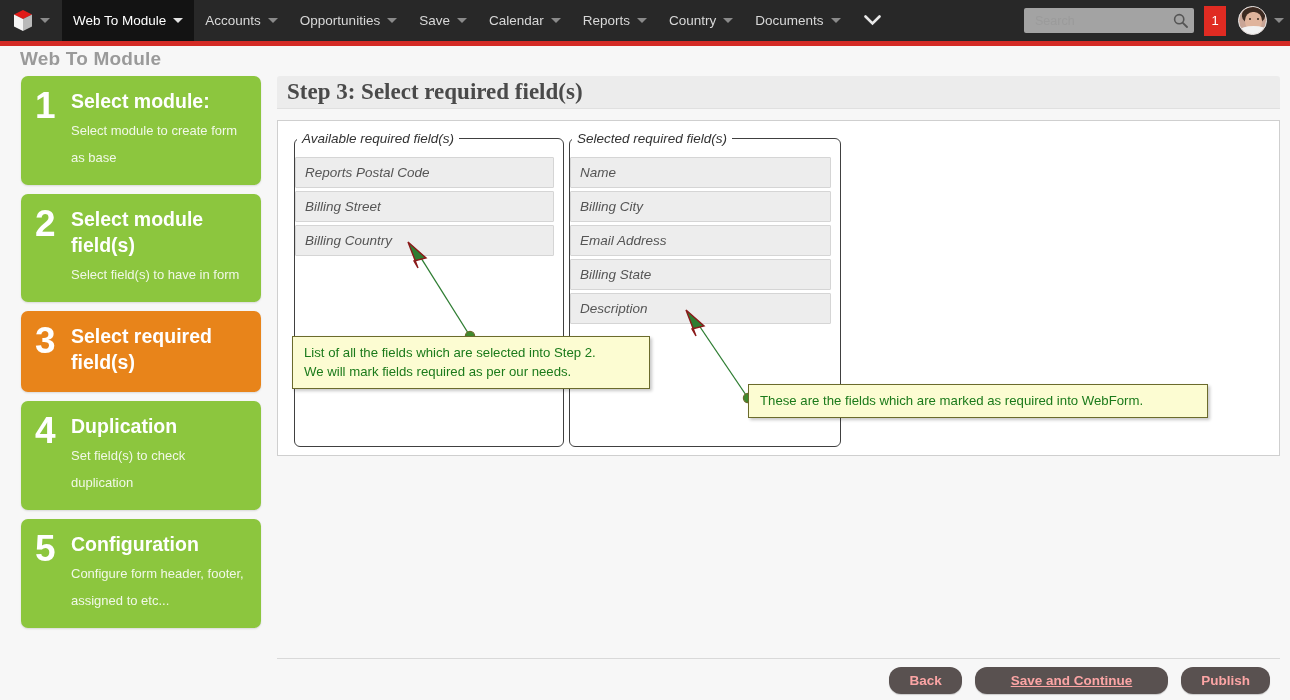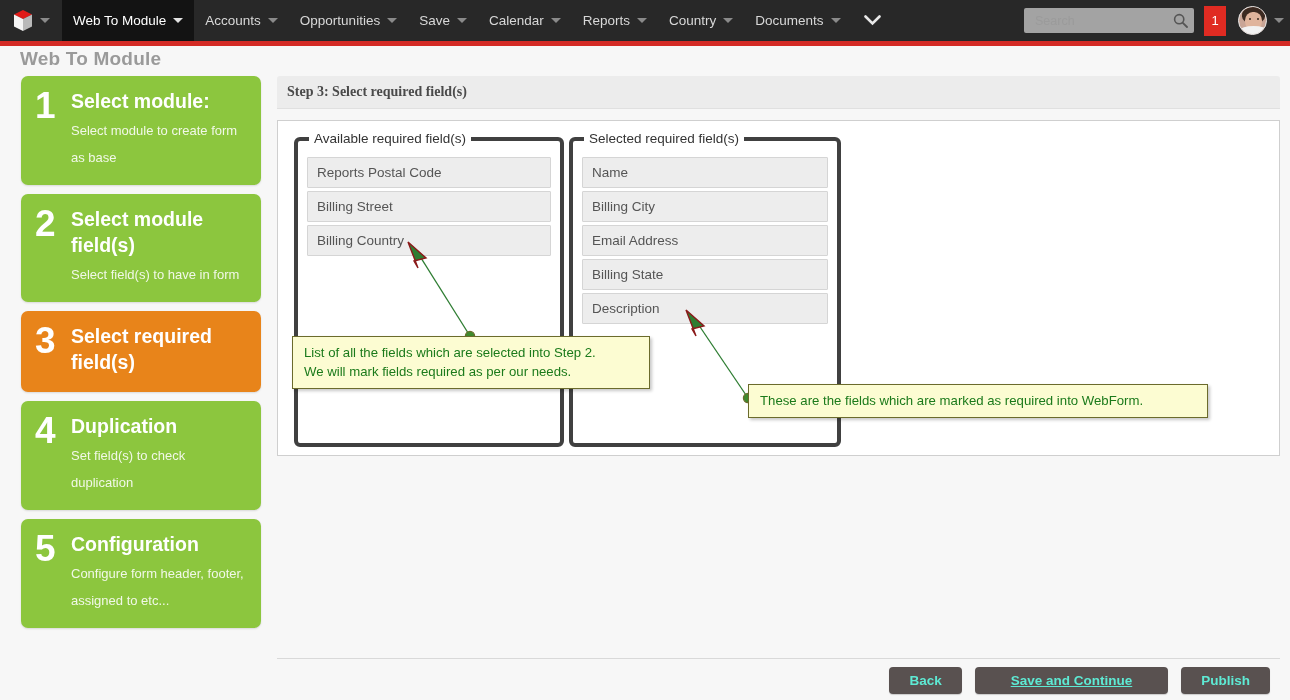--- a/index.html
+++ b/index.html
@@ -114,33 +114,34 @@
     font-size: 13px; line-height: 27px; color: rgba(255,255,255,.88);
   }
 
   
   .main { position: absolute; top: 76px; left: 277px; width: 1003px; }
   .step-header {
     height: 33px; background: #ececec;
     border-radius: 3px 3px 0 0;
     display: flex; align-items: center; padding-left: 10px;
     font-family: "Liberation Serif", serif;
-    font-weight: bold; font-size: 14px; color: #4a4a4a;
+    font-weight: bold; font-size: 23px; color: #4a4a4a;
     border-bottom: 1px solid #e0e0e0;
   }
   .panel {
     margin-top: 11px;
     background: #fff; border: 1px solid #cfcfcf;
     height: 336px; position: relative;
   }
   .fieldsets { display: flex; padding: 10px 0 0 16px; gap: 5px; }
   fieldset.fs {
-    border: 4px solid #404040; border-radius: 6px;
-    margin: 0; padding: 11px 9px 0 9px;
+    border: 1px solid #404040; border-radius: 6px;
+    margin: 0; padding: 11px 9px 0 0;
     height: 316px;
+    font-style: italic;
   }
   fieldset.fs.left { width: 270px; }
   fieldset.fs.right { width: 272px; }
   fieldset.fs > legend {
     font-size: 13.5px; color: #333; padding: 0 5px; margin-left: 2px;
   }
   .field-item {
     height: 31px; background: #ededed; border: 1px solid #d5d5d5;
     display: flex; align-items: center; padding-left: 9px;
     font-size: 13.5px; color: #555; margin-bottom: 3px;
@@ -148,21 +149,21 @@
   }
 
   
   .footer {
     position: absolute; top: 658px; left: 277px; width: 1003px;
     border-top: 1px solid #d9d9d9;
     display: flex; justify-content: flex-end; align-items: center;
     padding-top: 8px; gap: 13px; padding-right: 10px;
   }
   .btn {
-    background: #595150; color: #5eead4; border: none; border-radius: 4px;
+    background: #595150; color: #fca5a5; border: none; border-radius: 12px;
     height: 27px; padding: 0 20px; font-size: 13.5px; font-weight: bold;
     font-family: "Liberation Sans", sans-serif; cursor: pointer;
     box-shadow: 0 1px 1px rgba(0,0,0,.18);
   }
   .btn.wide { padding: 0 36px; text-decoration: underline; }
 
   
   .callout {
     position: absolute; background: #fcfcd2;
     border: 1px solid #6b6b2c;

